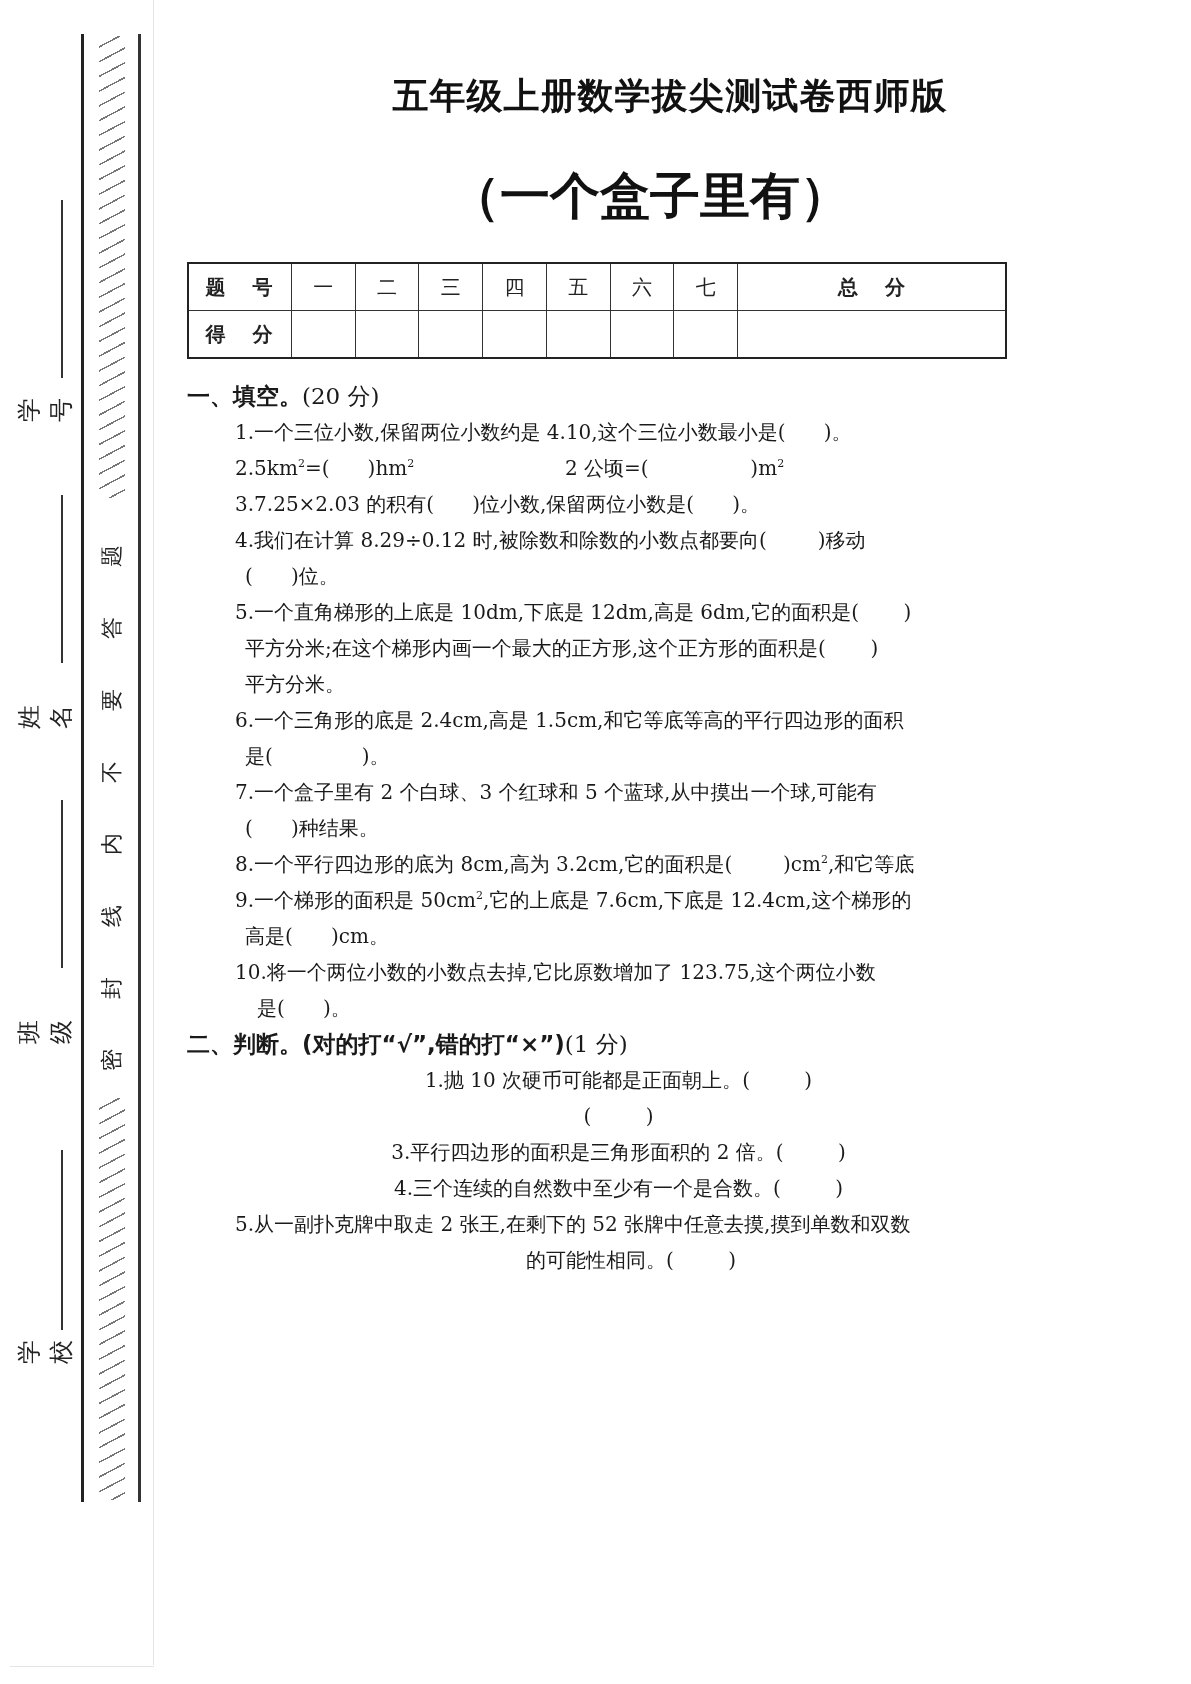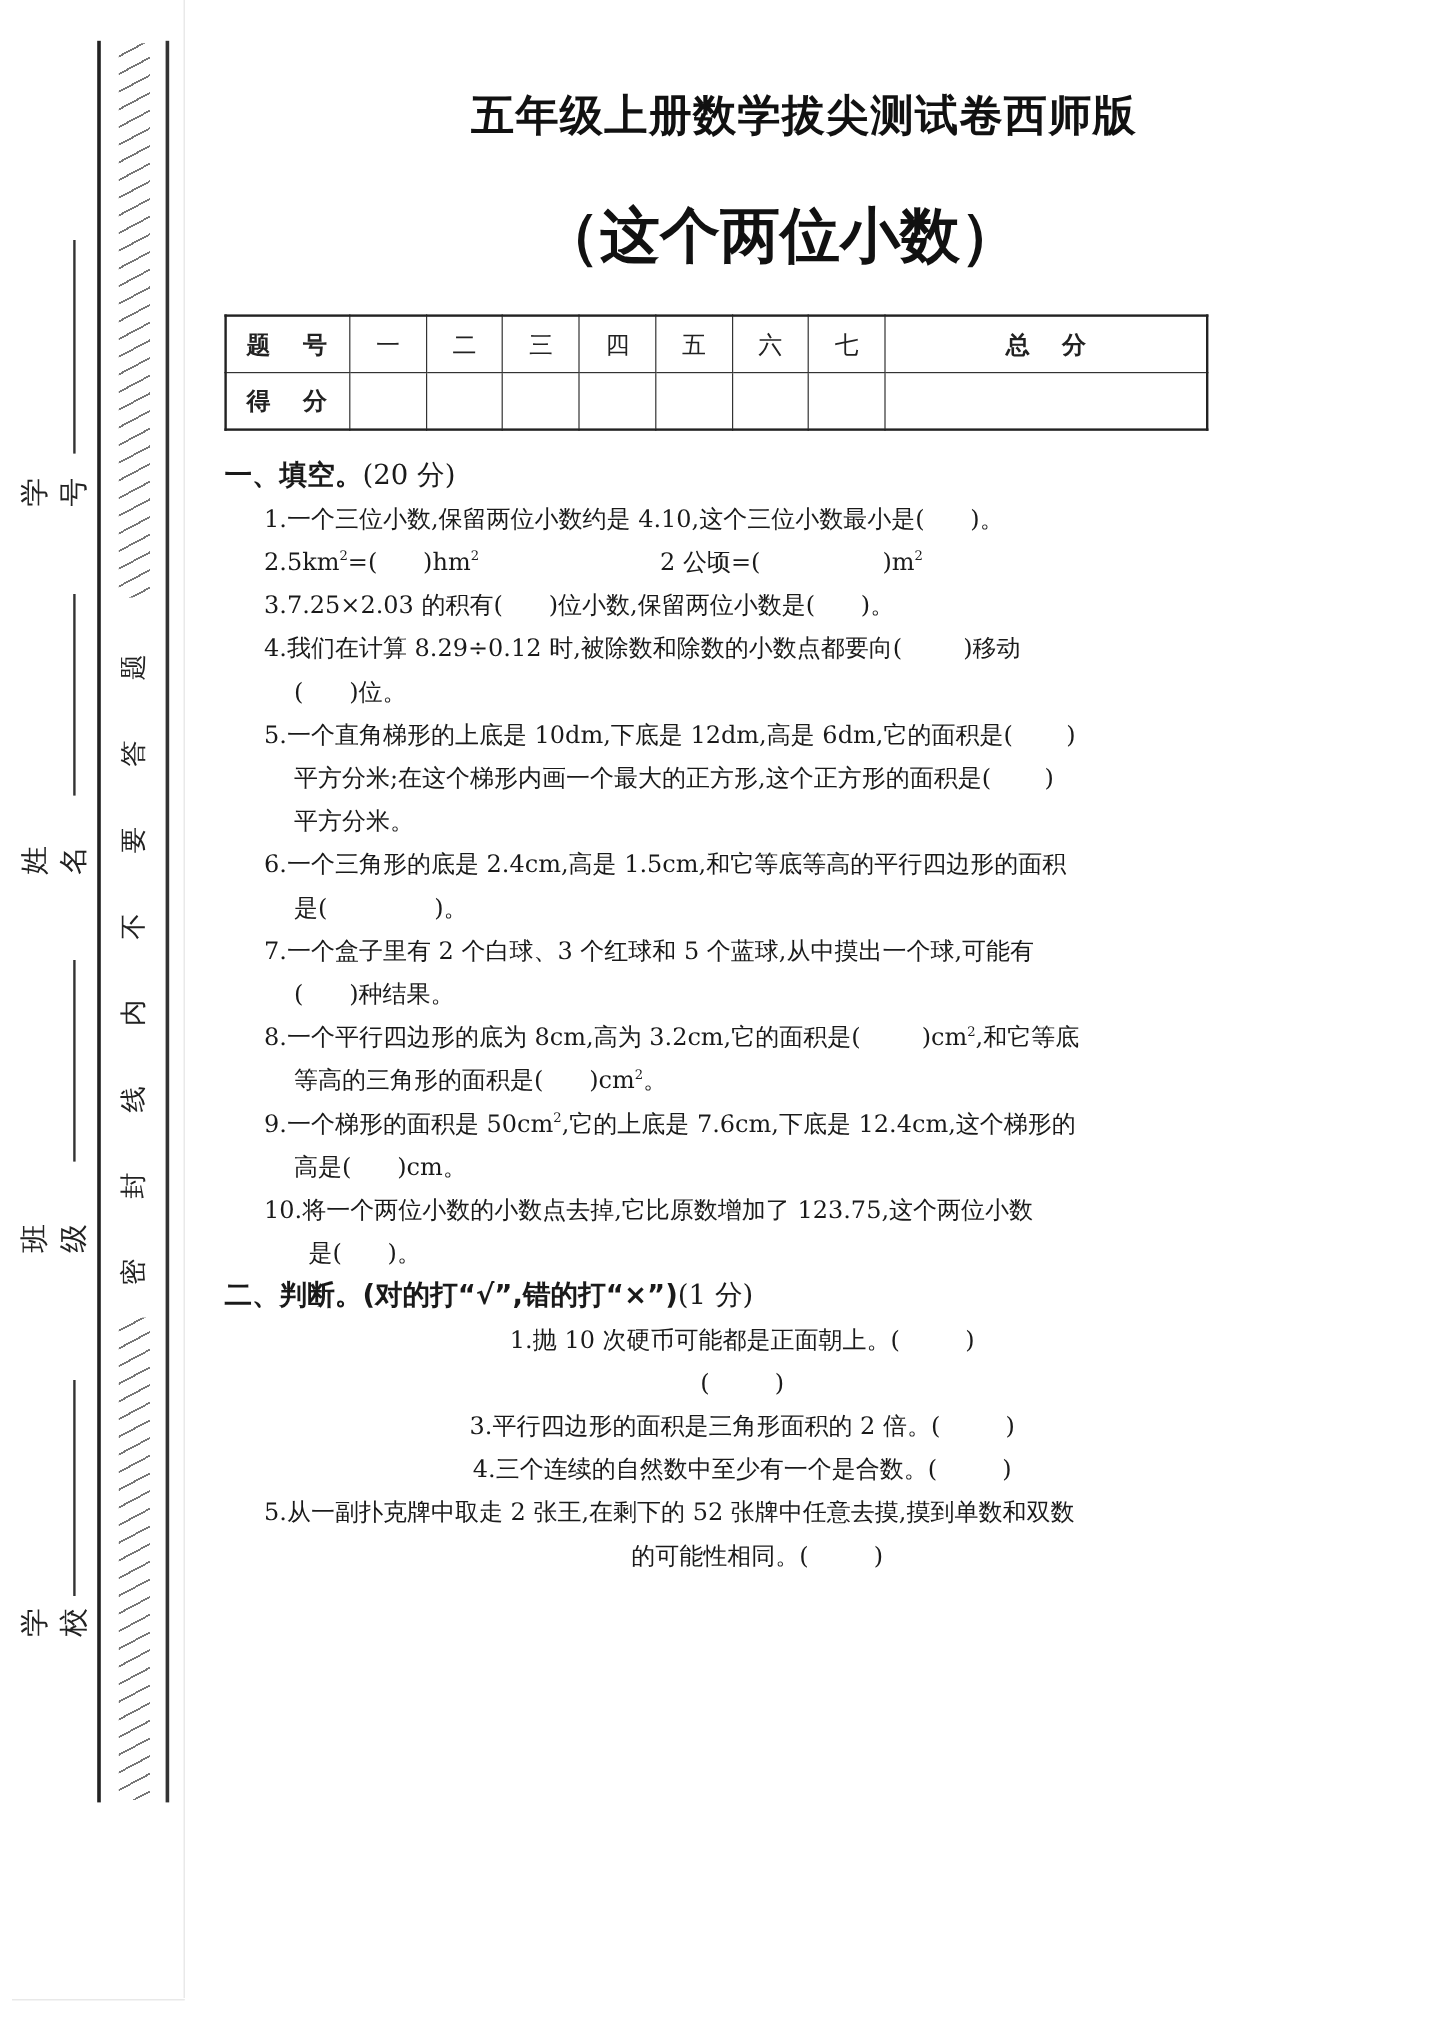--- a/index.html
+++ b/index.html
@@ -36,21 +36,21 @@
   table.score { position: absolute; left: 187px; top: 262px; width: 820px; height: 96px;
                 border-collapse: collapse; border: 2px solid #222; }
   table.score td { border: 1.5px solid #333; text-align: center; font-family: "DejaVu Sans", sans-serif;
                    font-size: 20px; color: #222; padding: 0; height: 46px; }
   table.score td.head { width: 94px; letter-spacing: 10px; padding-left: 8px; font-weight: bold; }
 
   
   .body { position: absolute; left: 187px; top: 378px; width: 830px; font-size: 20px; line-height: 36px; }
   .section-title { font-family: "DejaVu Sans", sans-serif; font-weight: bold; font-size: 23px; margin: 0; }
   .section-title .pts { font-family: "DejaVu Serif", serif; font-weight: normal; }
-  .q { margin: 0 0 0 33px; white-space: pre-wrap; }
+  .q { margin: 0 0 0 48px; white-space: pre-wrap; }
   .q.cont { margin-left: 58px; }
   .q.cont10 { margin-left: 70px; }
   .judge-row { display: flex; justify-content: center; margin-left: 33px; }
   .paren { width: 70px; display: flex; justify-content: space-between; }
   sup { font-size: 11px; vertical-align: 8px; line-height: 0; }
 </style>
 </head>
 <body>
 
 <div class="binding">
@@ -84,21 +84,21 @@
     <span class="lbl" style="top:200px;">班级</span>
     <span class="line" style="top:0;height:168px;"></span>
   </div>
   <div class="field" style="top:1150px;">
     <span class="lbl" style="top:170px;">学校</span>
     <span class="line" style="top:0;height:180px;"></span>
   </div>
 </div>
 
 <div class="title">五年级上册数学拔尖测试卷西师版</div>
-<div class="subtitle">（这个两位小数）</div>
+<div class="subtitle">（一个盒子里有）</div>
 
 <table class="score">
   <tbody>
       <tr>
     <td class="head">题 号</td>
     <td>一</td>
     <td>二</td>
     <td>三</td>
     <td>四</td>
     <td>五</td>
@@ -133,21 +133,20 @@
   <p class="q">4.我们在计算 8.29÷0.12 时,被除数和除数的小数点都要向(        )移动</p>
   <p class="q cont">(      )位。</p>
   <p class="q">5.一个直角梯形的上底是 10dm,下底是 12dm,高是 6dm,它的面积是(       )</p>
   <p class="q cont">平方分米;在这个梯形内画一个最大的正方形,这个正方形的面积是(       )</p>
   <p class="q cont">平方分米。</p>
   <p class="q">6.一个三角形的底是 2.4cm,高是 1.5cm,和它等底等高的平行四边形的面积</p>
   <p class="q cont">是(              )。</p>
   <p class="q">7.一个盒子里有 2 个白球、3 个红球和 5 个蓝球,从中摸出一个球,可能有</p>
   <p class="q cont">(      )种结果。</p>
   <p class="q"><span>8.一个平行四边形的底为 8cm,高为 3.2cm,它的面积是(        )cm</span><sup>2</sup><span>,和它等底</span></p>
-  <p class="q cont"><span>等高的三角形的面积是(      )cm</span><sup>2</sup><span>。</span></p>
   <p class="q"><span>9.一个梯形的面积是 50cm</span><sup>2</sup><span>,它的上底是 7.6cm,下底是 12.4cm,这个梯形的</span></p>
   <p class="q cont">高是(      )cm。</p>
   <p class="q">10.将一个两位小数的小数点去掉,它比原数增加了 123.75,这个两位小数</p>
   <p class="q cont10">是(      )。</p>
 
   <p class="section-title">
     <span>二、判断。(对的打“√”,错的打“×”)</span><span class="pts">(1 分)</span>
   </p>
 
   <div class="judge-row">

